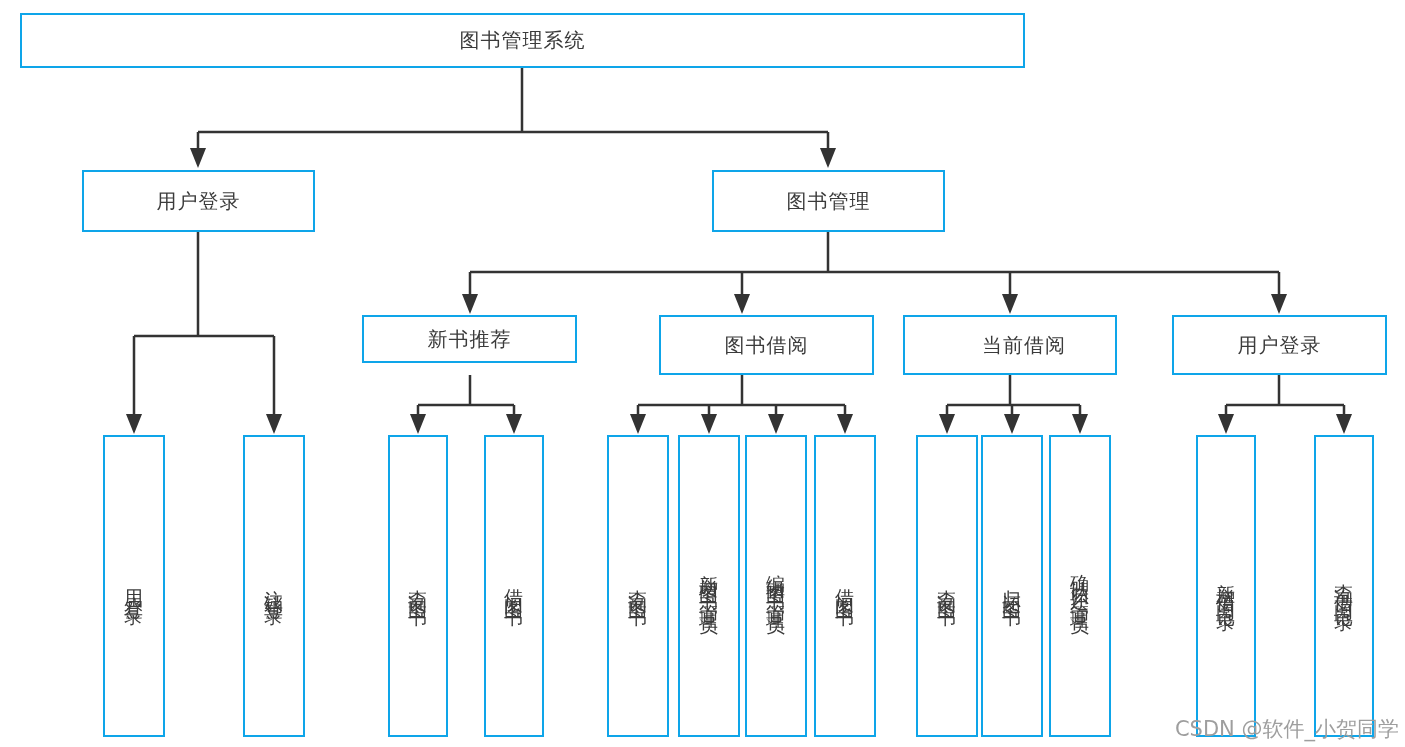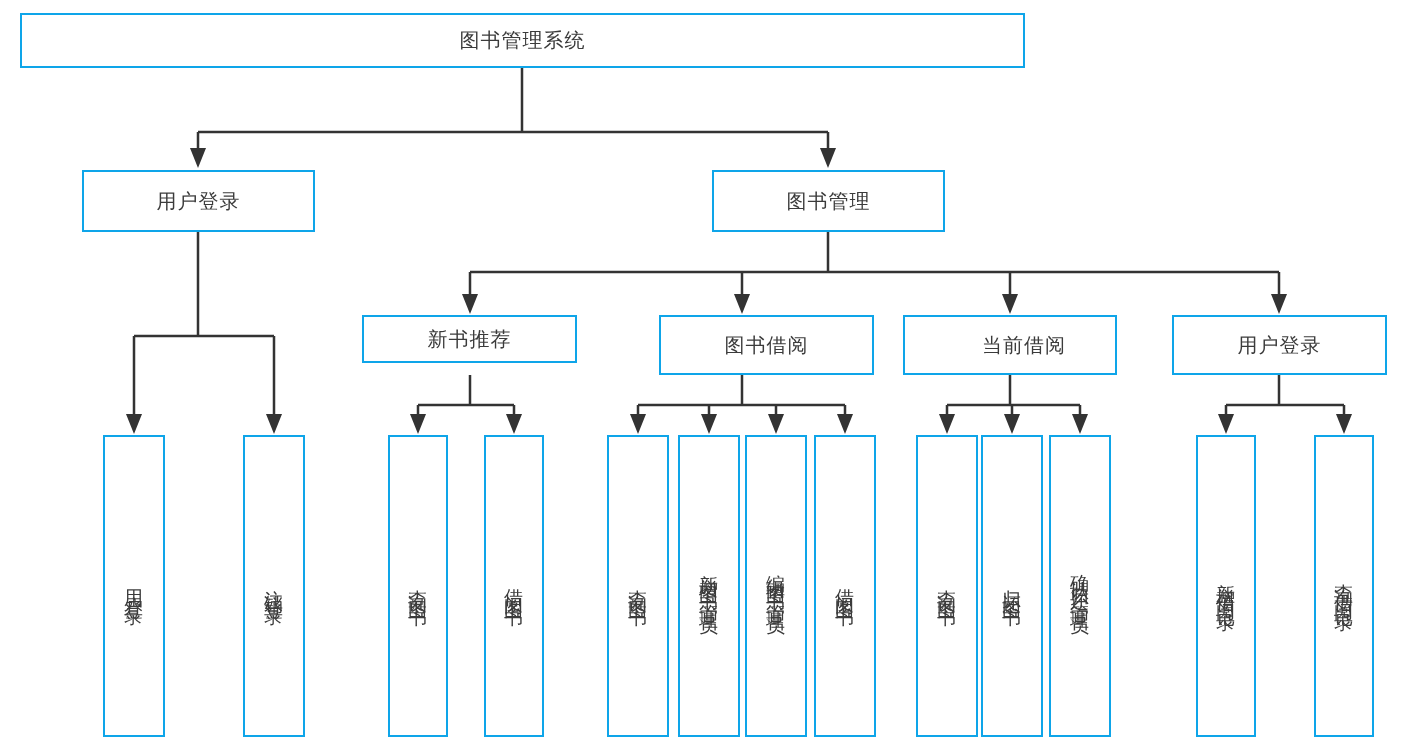--- a/index.html
+++ b/index.html
@@ -148,13 +148,14 @@
     <span class="vtext">确认归还（管理员）</span>
   </div>
 
   <div class="box v" style="left:1196px; top:435px; width:60px; height:302px;">
     <span class="vtext">新增借阅记录</span>
   </div>
   <div class="box v" style="left:1314px; top:435px; width:60px; height:302px;">
     <span class="vtext">查询借阅记录</span>
   </div>
 
+  <div class="watermark">CSDN @软件_小贺同学</div>
 </div>
 
 </body></html>

